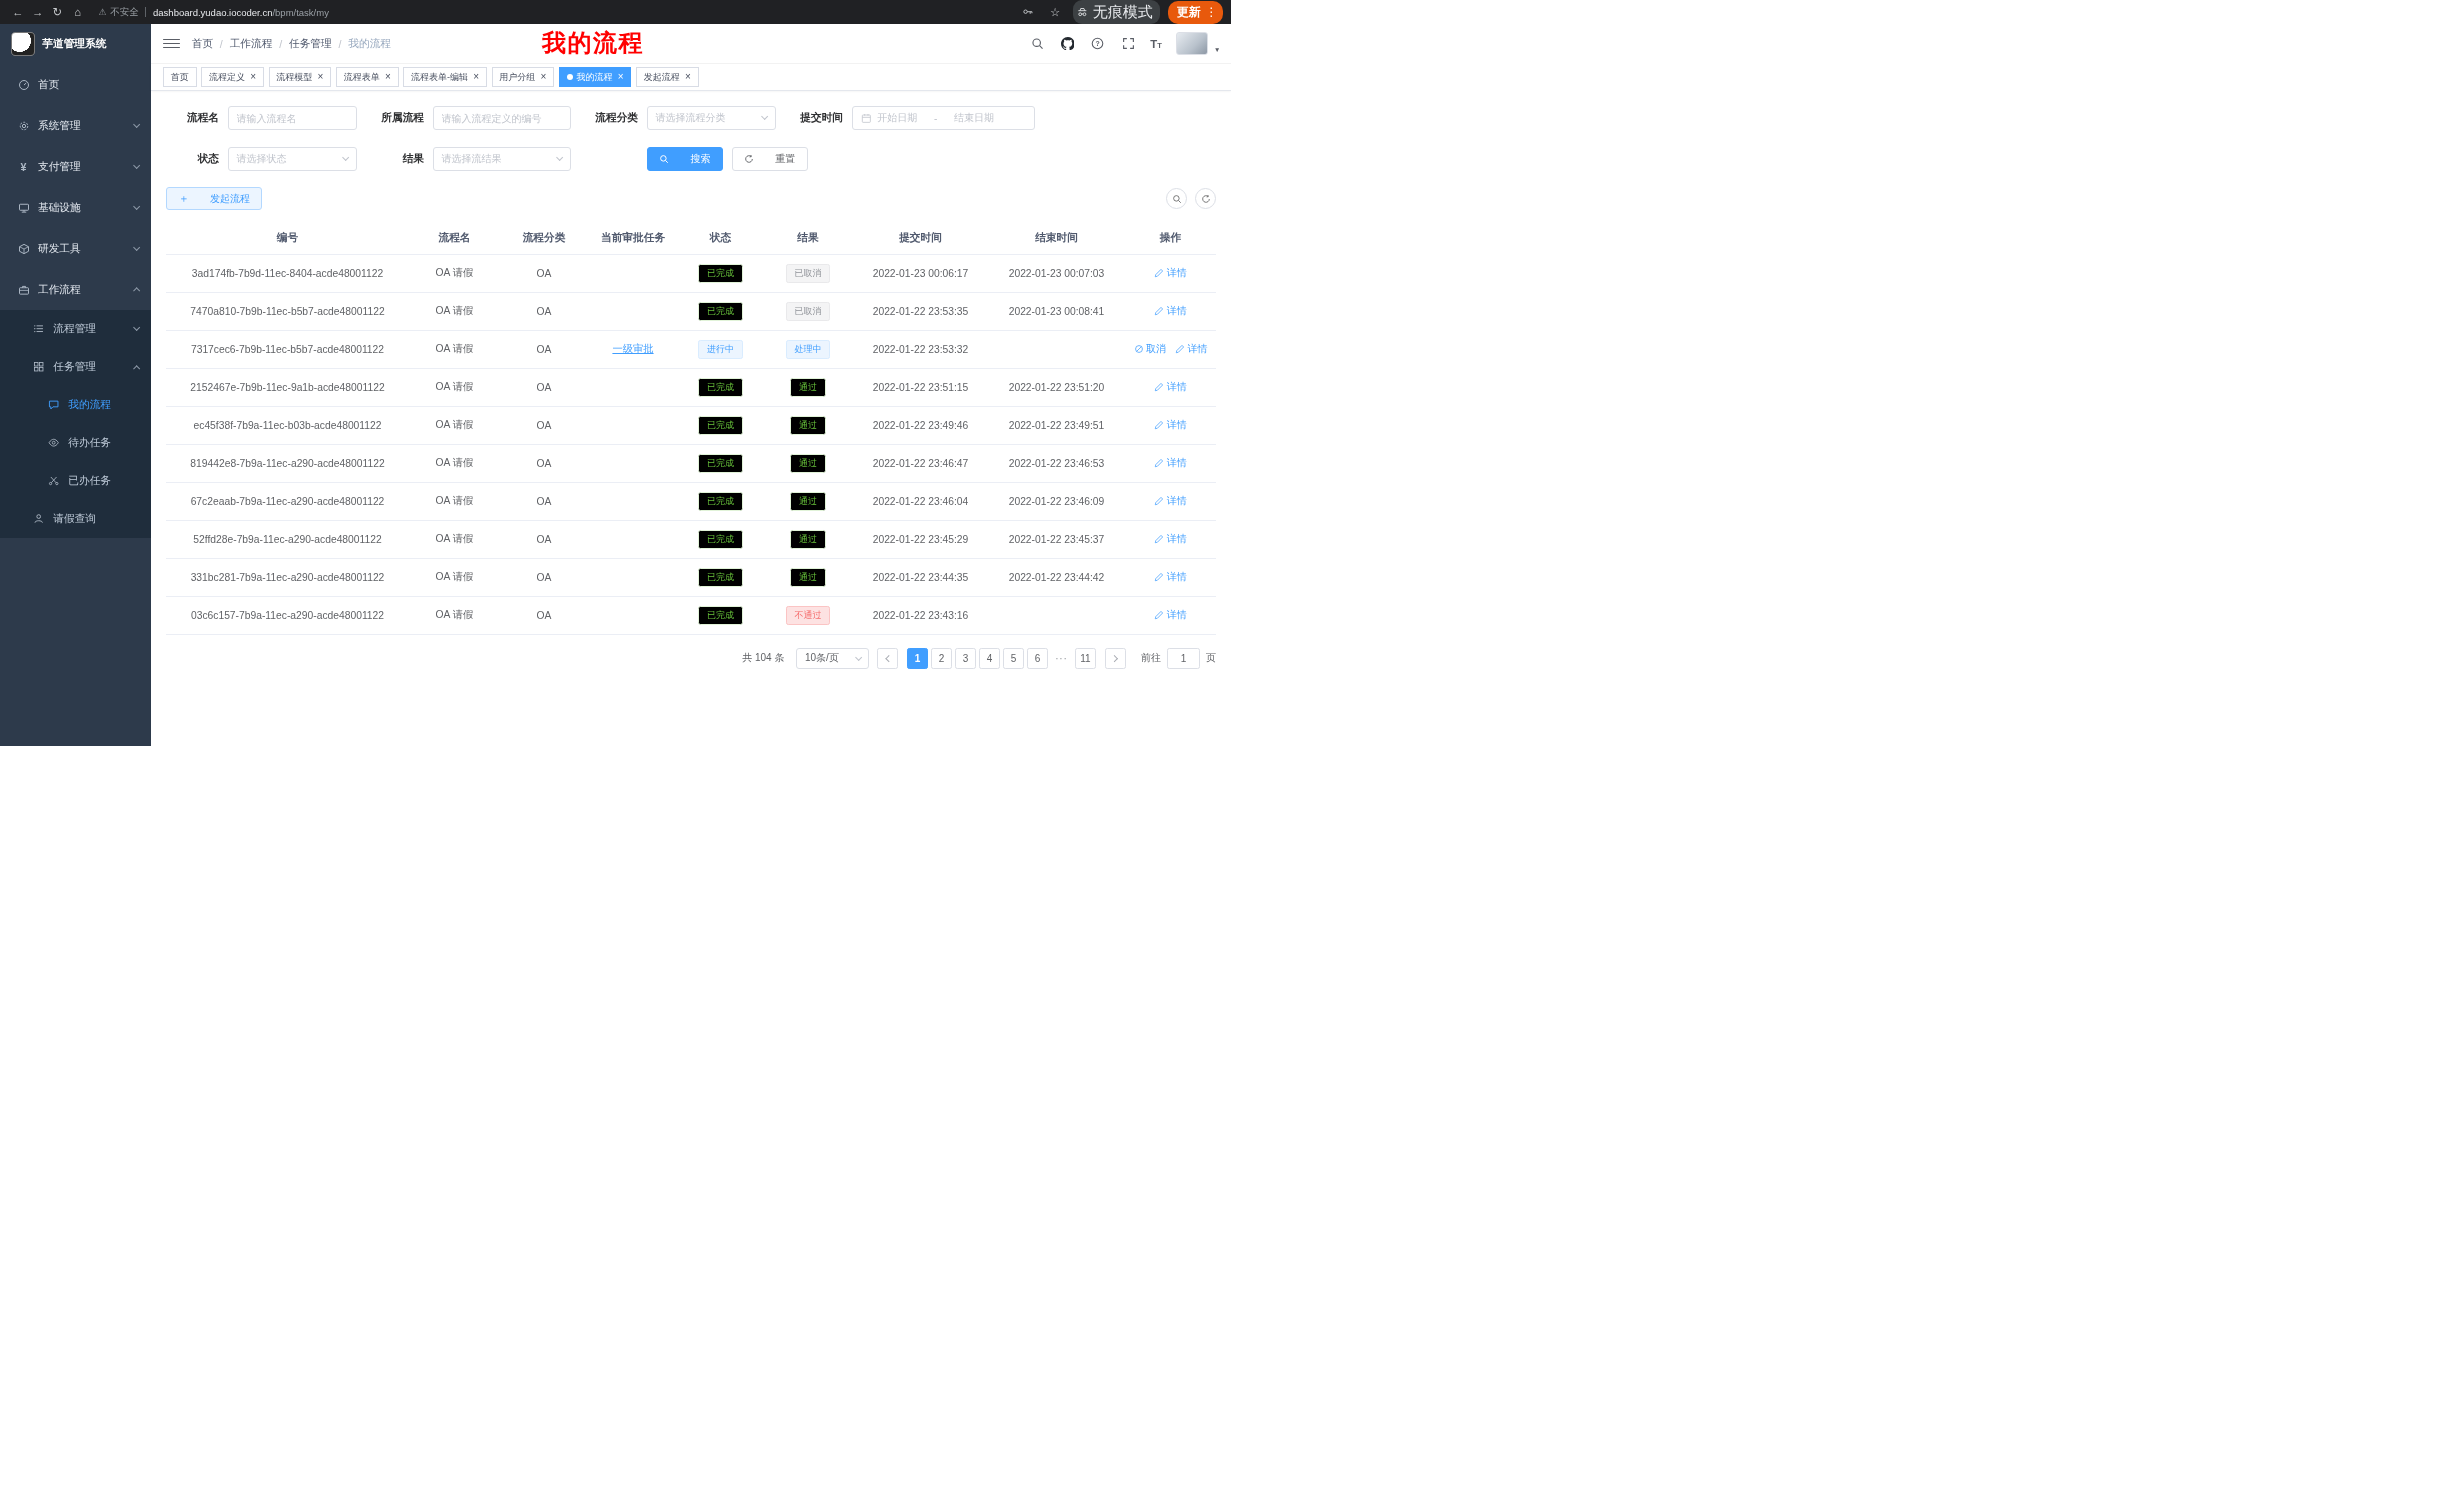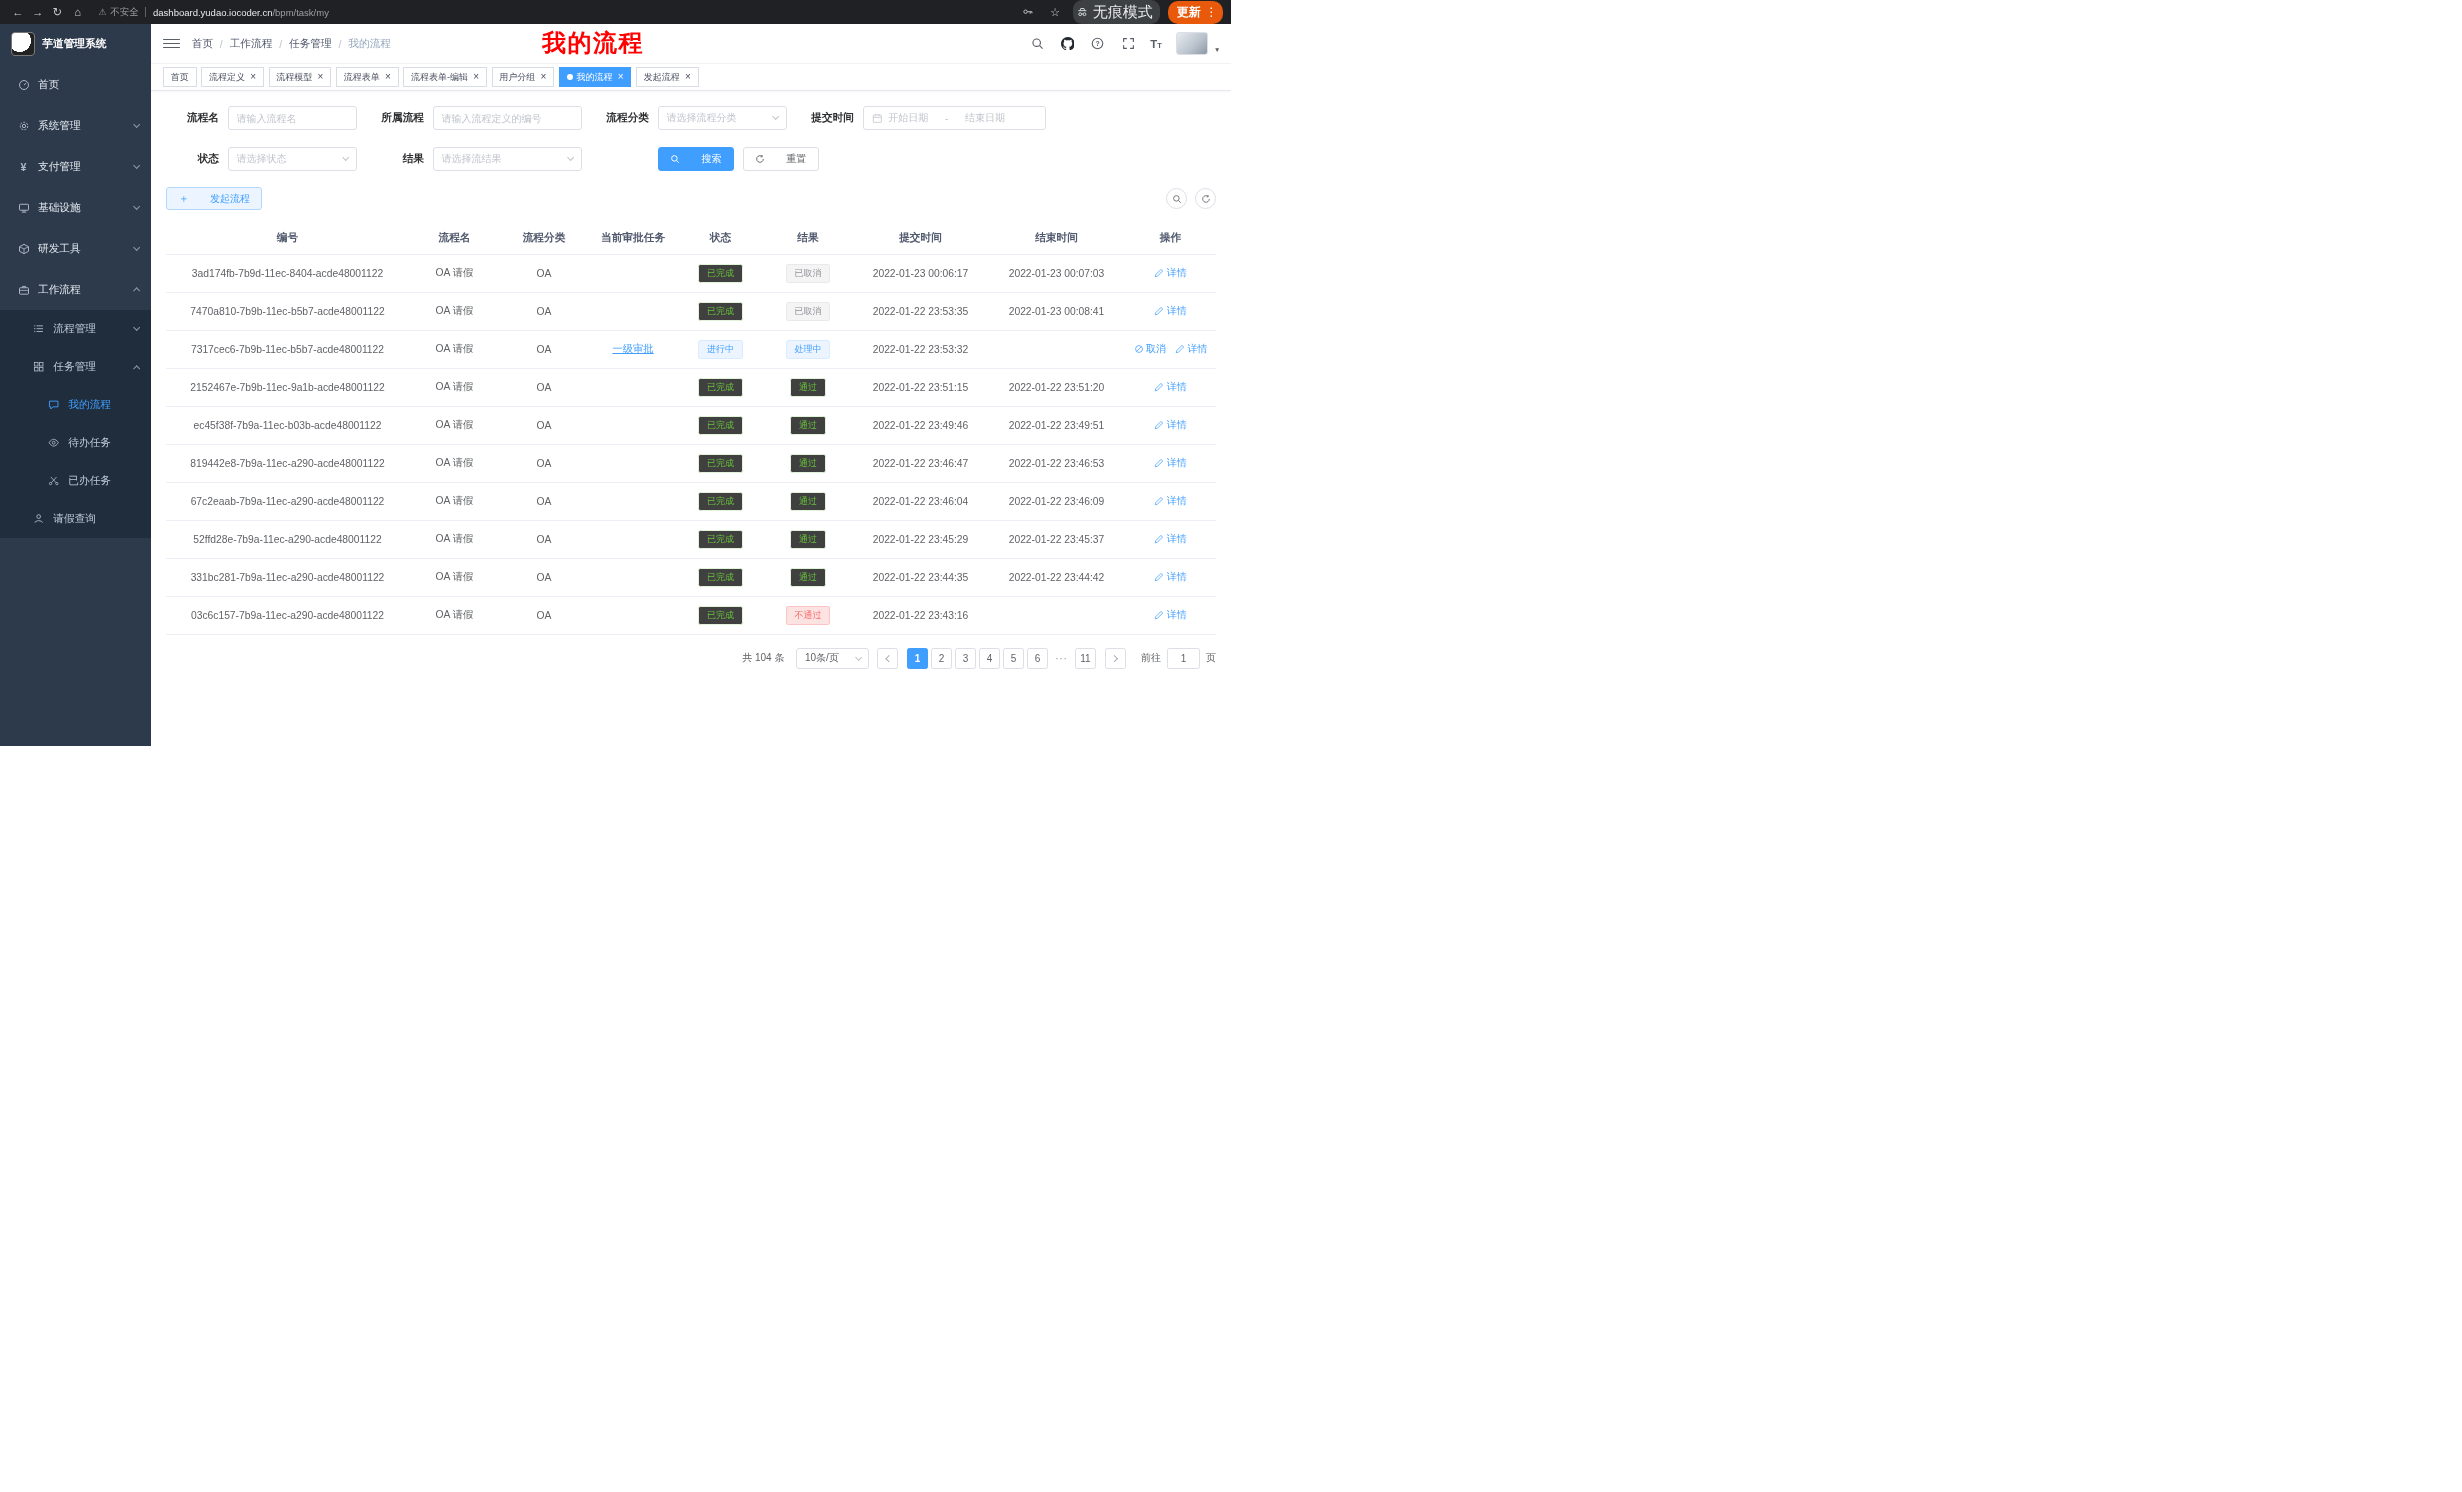--- a/index.html
+++ b/index.html
@@ -70,34 +70,34 @@
   .lw1 { width:62px; } .lw2 { width:56px; } .lw3 { width:56px; } .lw4 { width:56px; }
   .gap { width:20px; flex-shrink:0; }
   .inp, .sel, .daterange { height:24px; border:0.8px solid #dcdfe6; border-radius:3px; background:#fff; font-size:10px; color:#606266; display:flex; align-items:center; padding:0 7.6px; }
   input.inp { outline:none; }
   input.inp::placeholder { color:#c0c4cc; }
   .sel { justify-content:space-between; cursor:pointer; }
   .sel .ph, .daterange .ph { color:#c0c4cc; }
   .sel .chev { color:#c0c4cc; }
   .daterange { gap:6px; }
   .daterange .sep { color:#c0c4cc; }
-  .w170 { width:129px; } .w196 { width:149px; } .w240 { width:183px; }
+  .w170 { width:129px; } .w196 { width:138px; } .w240 { width:183px; }
   .btn { height:24px; border-radius:3px; font-size:10px; display:inline-flex; align-items:center; gap:21px; padding:0 11.4px; cursor:pointer; border:0.8px solid #dcdfe6; background:#fff; color:#606266; }
   .btn.primary { background:#409eff; border-color:#409eff; color:#fff; }
   .btn.plain-primary { background:#ecf5ff; border-color:#b3d8ff; color:#409eff; height:23px; font-size:10px; }
   .toolbar { display:flex; align-items:center; margin-bottom:12px; }
   .toolbar-right { margin-left:auto; display:flex; gap:7.6px; }
   .circle-btn { width:21px; height:21px; border-radius:50%; border:0.8px solid #dcdfe6; background:#fff; display:flex; align-items:center; justify-content:center; color:#666; cursor:pointer; }
 
   
   table.grid { width:100%; border-collapse:collapse; table-layout:fixed; font-size:10.3px; }
   table.grid th { height:32px; color:#515a6e; font-weight:700; border-bottom:0.8px solid #ebeef5; text-align:center; font-size:10.7px; }
   table.grid td { height:38px; color:#606266; border-bottom:0.8px solid #ebeef5; text-align:center; overflow:hidden; white-space:nowrap; }
   .badge { display:inline-block; padding:3px 7.6px; font-size:9px; border-radius:2.3px; border:0.8px solid transparent; line-height:1.2; }
-  .badge.success { background:#404040; border-color:#e1f3d8; color:#67c23a; }
+  .badge.success { background:#000000; border-color:#e1f3d8; color:#67c23a; }
   .badge.info    { background:#f4f4f5; border-color:#e9e9eb; color:#909399; }
   .badge.primary { background:#ecf5ff; border-color:#d9ecff; color:#409eff; }
   .badge.danger  { background:#fde2e2; border-color:#fbc4c4; color:#f56c6c; }
   .task-link { color:#409eff; cursor:pointer;text-decoration:underline; }
   .action-link { color:#409eff; cursor:pointer; display:inline-flex; align-items:center; gap:2.3px; margin:0 4.6px; font-size:10px; }
 
   
   .pagination { display:flex; align-items:center; justify-content:flex-end; margin-top:13px; font-size:10px; color:#606266; gap:6px; }
   .pg-total { margin-right:6px; }
   .pg-size { width:73px; height:21px; }

